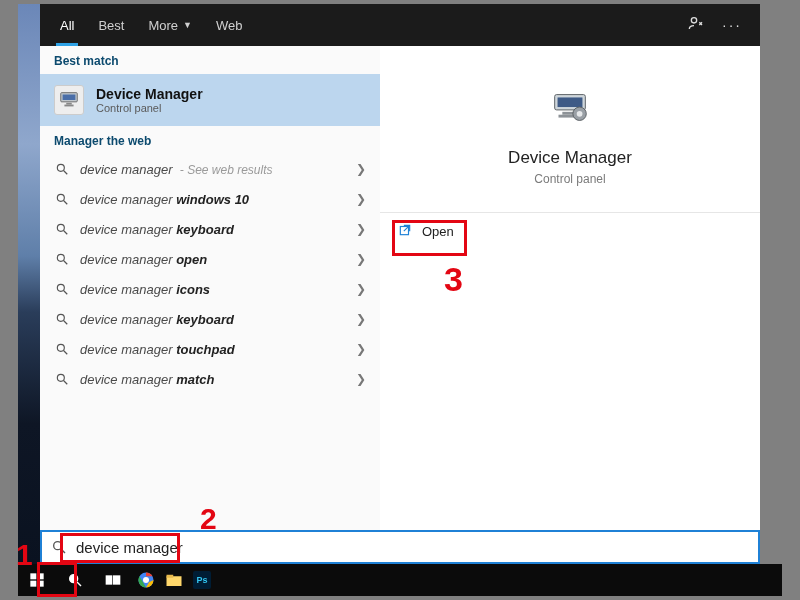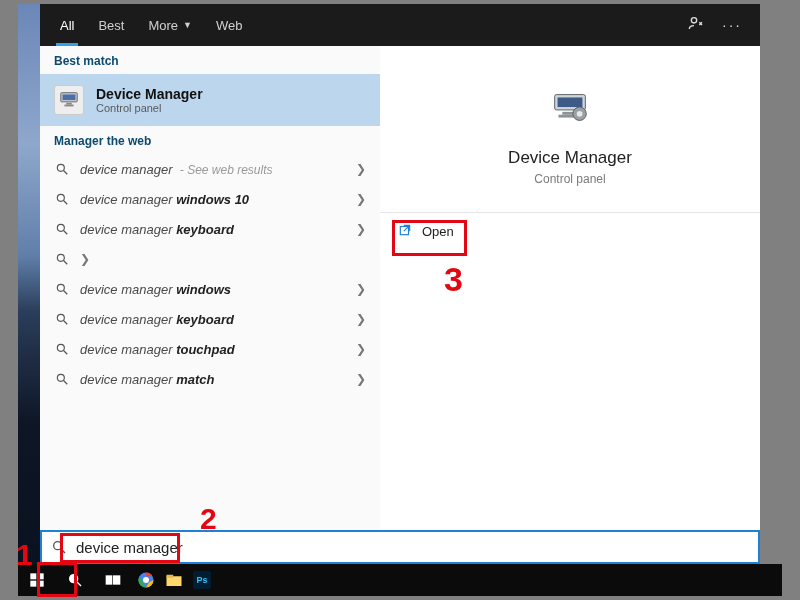--- a/index.html
+++ b/index.html
@@ -149,30 +149,31 @@
               <span class="txt"><span class="prefix">device manager </span><span class="bold">keyboard</span></span>
               <span class="chevron">❯</span>
             </div>
             <div class="web-item">
               <span class="sicon2">
                 <svg width="14" height="14" viewBox="0 0 24 24" fill="none" stroke="#555" stroke-width="2">
                   <circle cx="10" cy="10" r="6"></circle>
                   <line x1="15" y1="15" x2="21" y2="21"></line>
                 </svg>
               </span>
-              <span class="chevron">❯</span>
-            </div>
-            <div class="web-item">
-              <span class="sicon2">
-                <svg width="14" height="14" viewBox="0 0 24 24" fill="none" stroke="#555" stroke-width="2">
-                  <circle cx="10" cy="10" r="6"></circle>
-                  <line x1="15" y1="15" x2="21" y2="21"></line>
-                </svg>
-              </span>
-              <span class="txt"><span class="prefix">device manager </span><span class="bold">windows</span></span>
+              <span class="txt"><span class="prefix">device manager </span><span class="bold">open</span></span>
+              <span class="chevron">❯</span>
+            </div>
+            <div class="web-item">
+              <span class="sicon2">
+                <svg width="14" height="14" viewBox="0 0 24 24" fill="none" stroke="#555" stroke-width="2">
+                  <circle cx="10" cy="10" r="6"></circle>
+                  <line x1="15" y1="15" x2="21" y2="21"></line>
+                </svg>
+              </span>
+              <span class="txt"><span class="prefix">device manager </span><span class="bold">icons</span></span>
               <span class="chevron">❯</span>
             </div>
             <div class="web-item">
               <span class="sicon2">
                 <svg width="14" height="14" viewBox="0 0 24 24" fill="none" stroke="#555" stroke-width="2">
                   <circle cx="10" cy="10" r="6"></circle>
                   <line x1="15" y1="15" x2="21" y2="21"></line>
                 </svg>
               </span>
               <span class="txt"><span class="prefix">device manager </span><span class="bold">keyboard</span></span>

